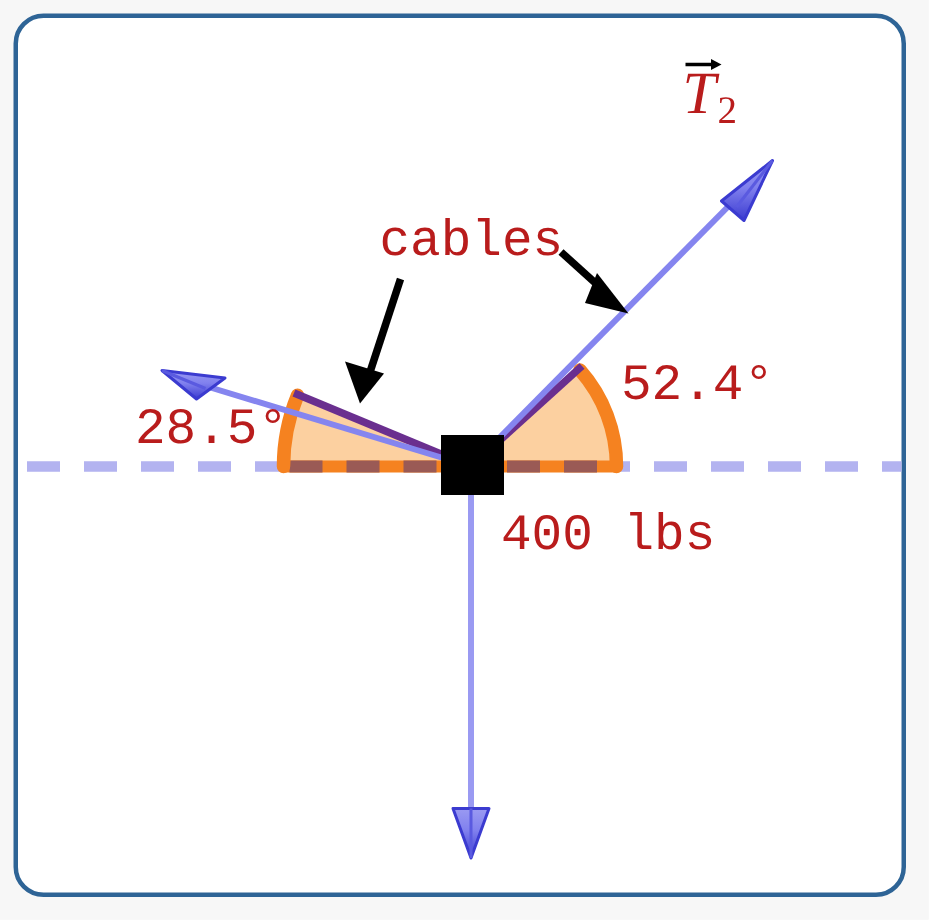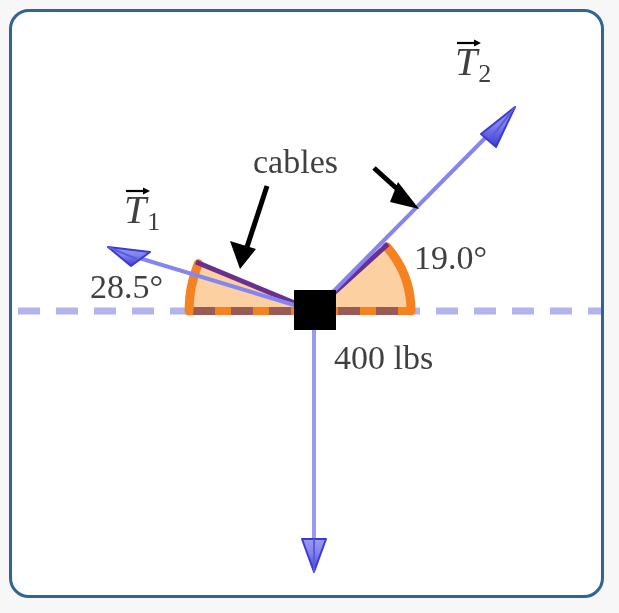--- a/index.html
+++ b/index.html
@@ -28,26 +28,26 @@
   }
   svg#diagram {
     position: absolute;
     left: 0;
     top: 0;
     width: 619px;
     height: 613px;
   }
   .lbl {
     position: absolute;
-    color: #404040;
+    color: #b91c1c;
     white-space: nowrap;
     line-height: 1;
   }
   .lbl-sans {
-    font-family: Liberation Serif, serif;
+    font-family: Liberation Mono, monospace;
     font-size: 34px;
   }
   .lbl-serif {
     font-family: "Liberation Serif", serif;
     font-style: italic;
     font-size: 40px;
   }
   .vecwrap {
     position: relative;
     display: inline-block;
@@ -117,41 +117,32 @@
 
     <rect x="294" y="290" width="42" height="40" fill="#000000"></rect>
 
     <line x1="267" y1="186" x2="247" y2="247" stroke="#000000" stroke-width="5"></line>
     <polygon points="240,269 230,241 256,249" fill="#000000"></polygon>
 
     <line x1="374" y1="168" x2="405" y2="196" stroke="#000000" stroke-width="5"></line>
     <polygon points="419,209 390,202 398,182" fill="#000000"></polygon>
   </svg>
 
-  <div class="lbl lbl-serif" style="left:124px; top:190px;">
-    <span class="vecwrap">
-      <svg class="vecbar" viewBox="0 0 26 13">
-        <line x1="1" y1="8" x2="22" y2="8" stroke="#000" stroke-width="2.2"></line>
-        <polygon points="25,8 18,4.4 18,11.6" fill="#000"></polygon>
-      </svg>
-      <span>T</span>
-    </span><span class="sub">1</span>
-  </div>
 
   <div class="lbl lbl-serif" style="left:455px; top:42px;">
     <span class="vecwrap">
       <svg class="vecbar" viewBox="0 0 26 13">
         <line x1="1" y1="8" x2="22" y2="8" stroke="#000" stroke-width="2.2"></line>
         <polygon points="25,8 18,4.4 18,11.6" fill="#000"></polygon>
       </svg>
       <span>T</span>
     </span><span class="sub">2</span>
   </div>
 
   <div class="lbl lbl-sans" style="left:253px; top:145px;">cables</div>
 
   <div class="lbl lbl-sans" style="left:90px; top:270px;">28.5°</div>
 
-  <div class="lbl lbl-sans" style="left:414px; top:241px;">19.0°</div>
+  <div class="lbl lbl-sans" style="left:414px; top:241px;">52.4°</div>
 
   <div class="lbl lbl-sans" style="left:334px; top:341px;">400 lbs</div>
 
 </div>
 
 </body></html>

